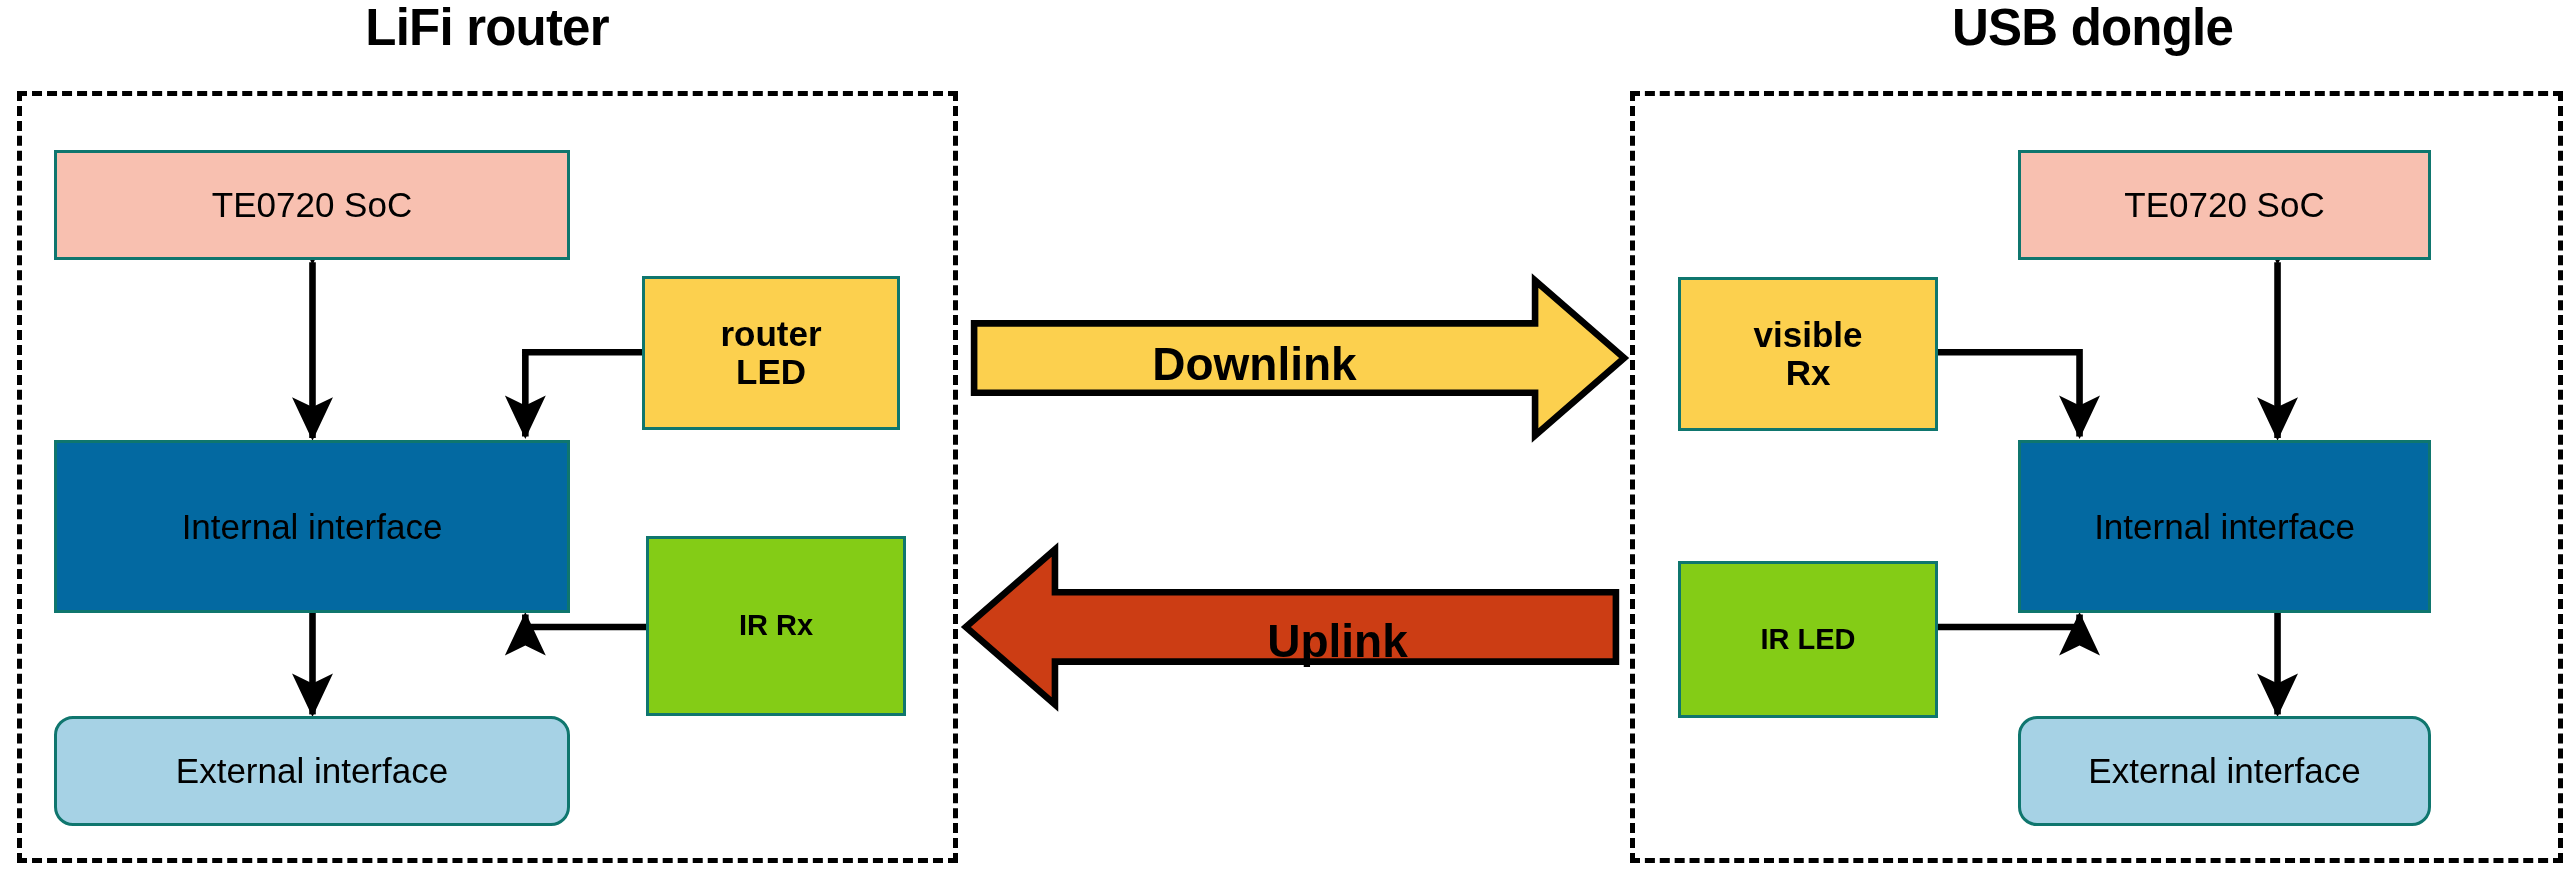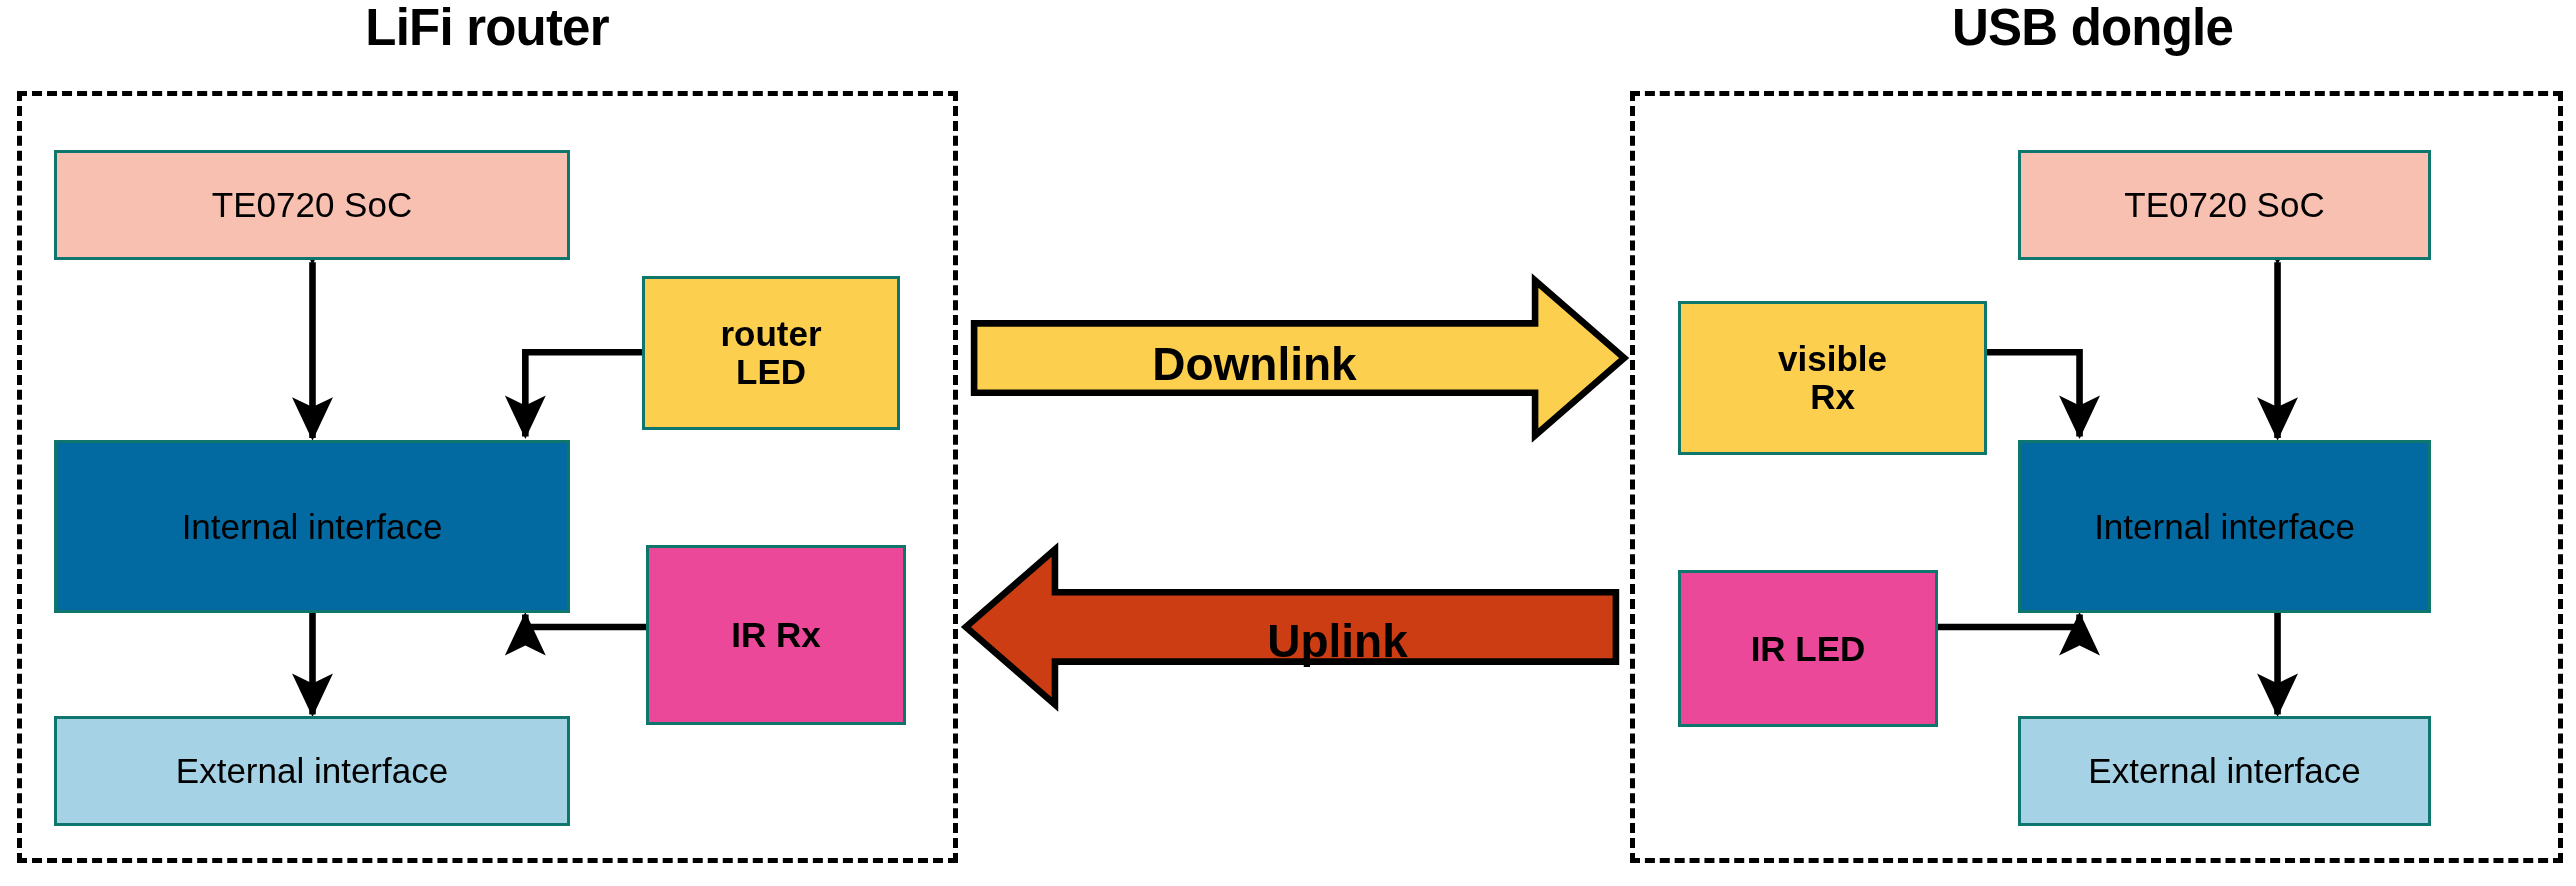--- a/index.html
+++ b/index.html
@@ -37,23 +37,23 @@
     display: flex;
     align-items: center;
     justify-content: center;
     text-align: center;
     color: #000000;
     line-height: 1.08;
   }
   .node .node-label { display: block; width: 100%; }
   .n-soc      { background: #F8C0B0; font-size: 35px; font-weight: normal; }
   .n-internal { background: #0369a1; font-size: 35px; font-weight: normal; }
-  .n-external { background: #A6D2E5; font-size: 35px; font-weight: normal; }
+  .n-external { background: #A6D2E5; font-size: 35px; font-weight: normal; border-radius: 19px; }
   .n-led      { background: #FCD04E; font-size: 35px; font-weight: bold; }
-  .n-ir       { background: #ec4899; font-size: 35px; font-weight: bold; margin-top: 9px; }
+  .n-ir       { background: #84cc16; font-size: 29px; font-weight: bold; }
 
   .link-arrow-label {
     position: absolute;
     font-size: 46px;
     font-weight: bold;
     color: #000000;
     white-space: nowrap;
     text-align: center;
     pointer-events: none;
   }
@@ -146,21 +146,21 @@
   </div>
 
   <div class="node n-external" style="left:54px; top:716px; width:516px; height:110px;">
     <span class="node-label">External interface</span>
   </div>
 
   <div class="node n-soc" style="left:2018px; top:150px; width:413px; height:110px;">
     <span class="node-label">TE0720 SoC</span>
   </div>
 
-  <div class="node n-led" style="left:1678px; top:277px; width:309px; height:154px;margin-top:24px;">
+  <div class="node n-led" style="left:1678px; top:277px; width:260px; height:154px;">
     <span class="node-label">
       <span>visible</span><br>
       <span>Rx</span>
     </span>
   </div>
 
   <div class="node n-internal" style="left:2018px; top:440px; width:413px; height:173px;">
     <span class="node-label">Internal interface</span>
   </div>
 

